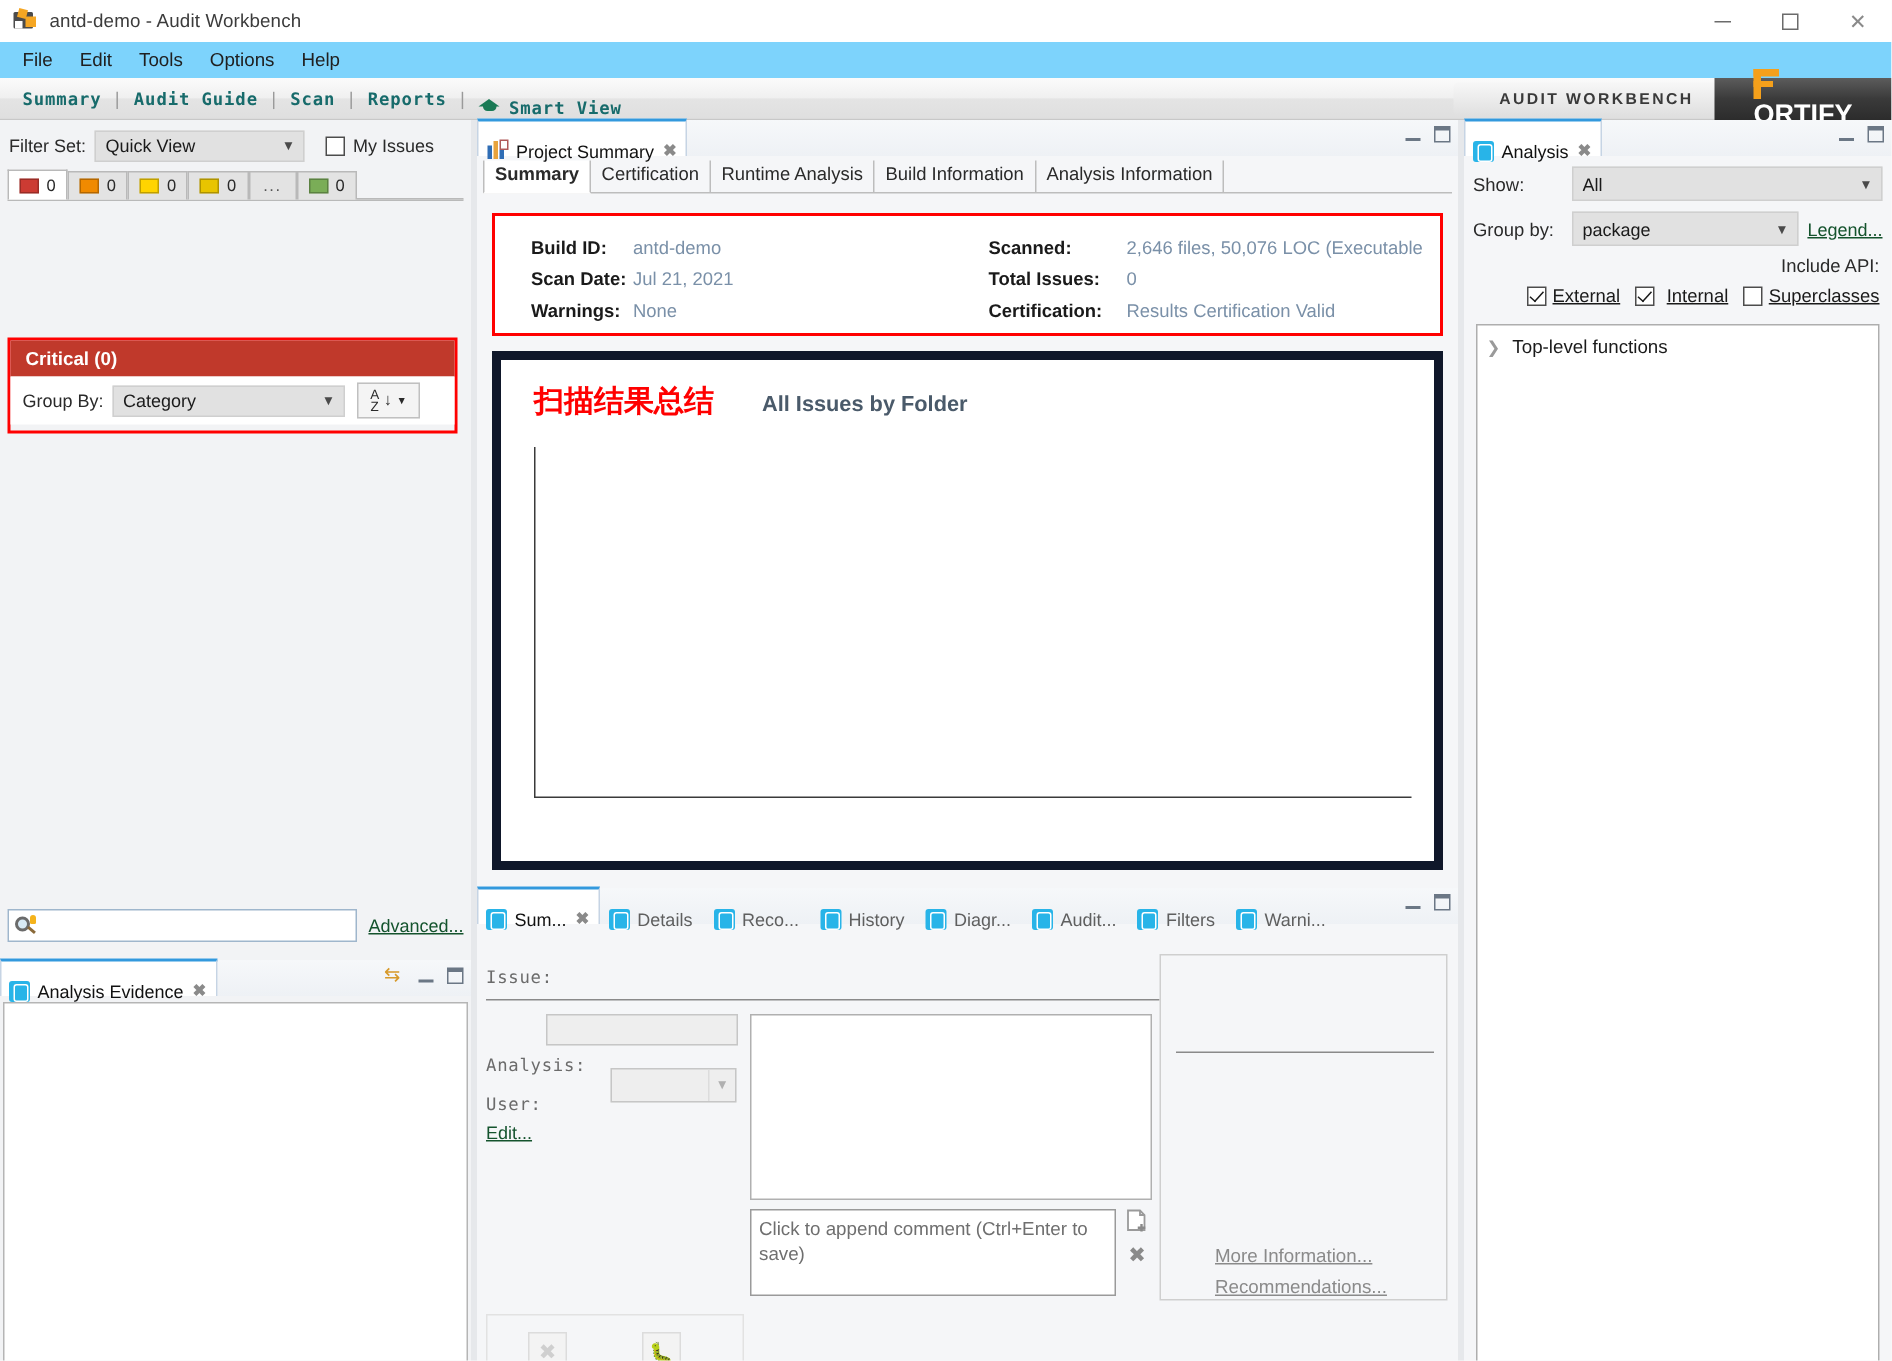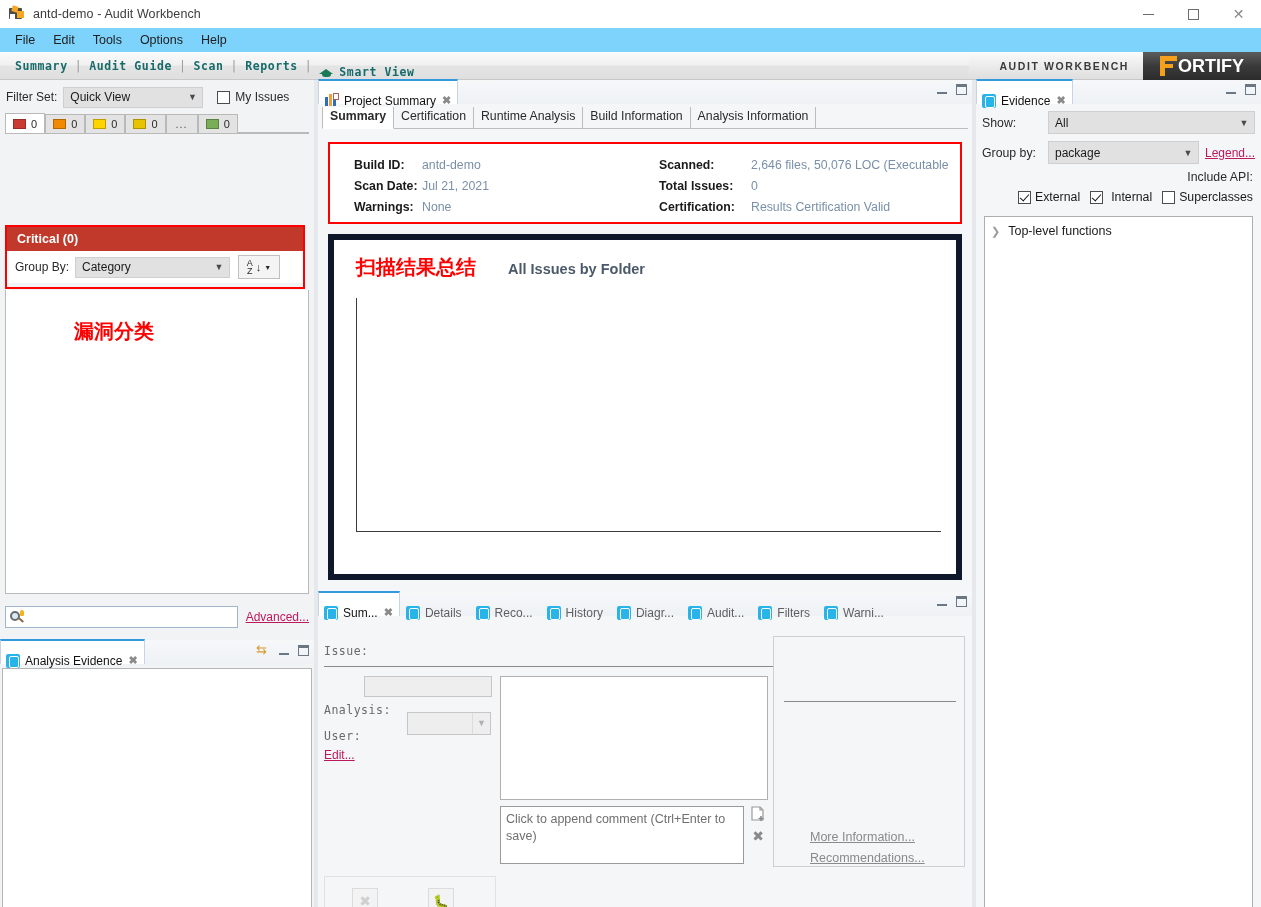--- a/index.html
+++ b/index.html
@@ -81,21 +81,21 @@
     font-size: 10.5px; font-weight:bold; letter-spacing: 1.6px; color:#3a3a3a;text-align:right;
   }
   .fortify-logo {
     position:absolute; right:0; top:0; height:28px; width:118px;
     background: linear-gradient(to bottom, #5c5c5c 0%, #3a3a3a 50%, #2c2c2c 100%);
     display:flex; align-items:center; justify-content:center;
   }
   .fortify-logo .flogo-text {
     font-family:"Liberation Sans", sans-serif;
     font-size: 18px; font-weight:bold; color:#ffffff; letter-spacing:0px;
-    display:flex; align-items:flex-start;
+    display:flex; align-items:flex-start;flex-direction:column;
   }
   .fortify-logo .f-glyph {
     display:inline-block; width:17px; height:20px; position:relative; margin-right:1px;
   }
   .fortify-logo .f-glyph i {
     position:absolute; background:#f5a01b;
   }
   .fortify-logo .f-glyph .v { left:0; top:0; width:5px; height:20px; }
   .fortify-logo .f-glyph .h1 { left:0; top:0; width:17px; height:5px; }
   .fortify-logo .f-glyph .h2 { left:0; top:8px; width:13px; height:4px; }
@@ -198,21 +198,21 @@
   .search-input {
     flex:1; height:22px; background:#ffffff; border:1px solid #9fb6cc;
     display:flex; align-items:center; padding-left:4px;
   }
   .mag {
     width:15px; height:15px; position:relative; flex:0 0 auto;
   }
   .mag .ring { position:absolute; left:0; top:1px; width:10px; height:10px; border:2px solid #6b6b6b; border-radius:50%; background:#d8eaf6; }
   .mag .hdl { position:absolute; left:8px; top:9px; width:6px; height:2px; background:#8a6a3a; transform:rotate(40deg); }
   .mag .bulb { position:absolute; left:10px; top:0px; width:4px; height:6px; background:#f5b31b; border-radius:2px 2px 1px 1px; }
-  .link { color:#be185d; text-decoration:underline; font-size:12px; }
+  .link { color:#14532d; text-decoration:underline; font-size:12px; }
 
   
   #evidence-panel { left:0; top:560px; width:314px; height:347px; background:#f2f3f5; }
   #evidence-panel .body {
     position:absolute; left:2px; top:28px; right:2px; bottom:2px;
     background:#ffffff; border:1px solid #b5b5b5;
   }
 
   
   #summary-panel { left:318px; top:0; width:654px; height:512px; background:#f5f6f8; }
@@ -345,21 +345,21 @@
 <div class="fortify-bar">
   <div class="fbar-links">
     <a href="#">Summary</a>
     <span class="fbar-sep">|</span>
     <a href="#">Audit Guide</a>
     <span class="fbar-sep">|</span>
     <a href="#">Scan</a>
     <span class="fbar-sep">|</span>
     <a href="#">Reports</a>
     <span class="fbar-sep">|</span>
-    <a href="#" style="display:flex;align-items:flex-end;margin-top:13px;">
+    <a href="#" style="display:flex;align-items:flex-start;margin-top:13px;">
       <span class="grad-cap">
           <i class="cap-top"></i>
           <i class="cap-bot"></i>
         </span>
       <span>Smart View</span>
     </a>
   </div>
   <div class="awb-badge">AUDIT WORKBENCH</div>
   <div class="fortify-logo">
     <span class="flogo-text">
@@ -423,23 +423,20 @@
           <span class="chev">▼</span>
         </div>
         <div style="width:42px;height:24px;border:1px solid #c0c0c0;background:#f4f4f4;margin-left:8px;display:flex;align-items:center;justify-content:center;gap:3px;">
           <span style="font-size:9px;line-height:8px;display:inline-block;text-align:center;color:#2a2a2a;">A<br>Z</span>
           <span style="font-size:11px;color:#2a2a2a;">↓</span>
           <span style="font-size:7px;color:#2a2a2a;">▼</span>
         </div>
       </div>
     </div>
 
-    <div class="issue-list">
-      <div class="cn-annot" style="padding:28px 0 0 68px;">漏洞分类</div>
-    </div>
 
     <div class="search-row">
       <div class="search-input">
         <span class="mag">
             <i class="ring"></i>
             <i class="hdl"></i>
             <i class="bulb"></i>
           </span>
       </div>
       <a href="#" class="link">Advanced...</a>
@@ -609,21 +606,21 @@
         <a href="#" class="faint-link" style="position:absolute;left:36px;top:193px;">More Information...</a>
         <a href="#" class="faint-link" style="position:absolute;left:36px;top:214px;">Recommendations...</a>
       </div>
     </div>
   </div>
 
   <div class="panel" id="functions-panel">
     <div class="panel-tabstrip">
       <div class="ptab active">
         <span class="vicon"></span>
-        <span>Evidence</span>
+        <span>Analysis</span>
         <span class="xclose">✖</span>
       </div>
       <div class="panel-ctrls">
         <span class="ctrl-min"></span>
         <span class="ctrl-max"></span>
       </div>
     </div>
 
     <div class="fn-row">
       <span class="fn-lbl">Show:</span>
@@ -637,21 +634,21 @@
       <span class="fn-lbl">Group by:</span>
       <div class="combo" style="width:152px;height:23px;">
         <span class="cv">package</span>
         <span class="chev">▼</span>
       </div>
       <a href="#" class="link">Legend...</a>
     </div>
 
     <div style="text-align:right;padding-right:8px;margin-top:6px;font-size:12.3px;color:#2a2a2a;">Include API:</div>
 
-    <div style="display:flex;align-items:center;justify-content:flex-end;gap:10px;padding-right:8px;margin-top:6px;">
+    <div style="display:flex;align-items:center;justify-content:flex-end;gap:10px;padding-right:8px;margin-top:6px;text-decoration:underline;">
       <div style="display:flex;align-items:center;gap:4px;">
         <span class="cbx checked"></span>
         <span style="font-size:12.3px;">External</span>
       </div>
       <div style="display:flex;align-items:center;gap:8px;">
         <span class="cbx checked"></span>
         <span style="font-size:12.3px;">Internal</span>
       </div>
       <div style="display:flex;align-items:center;gap:4px;">
         <span class="cbx"></span>

